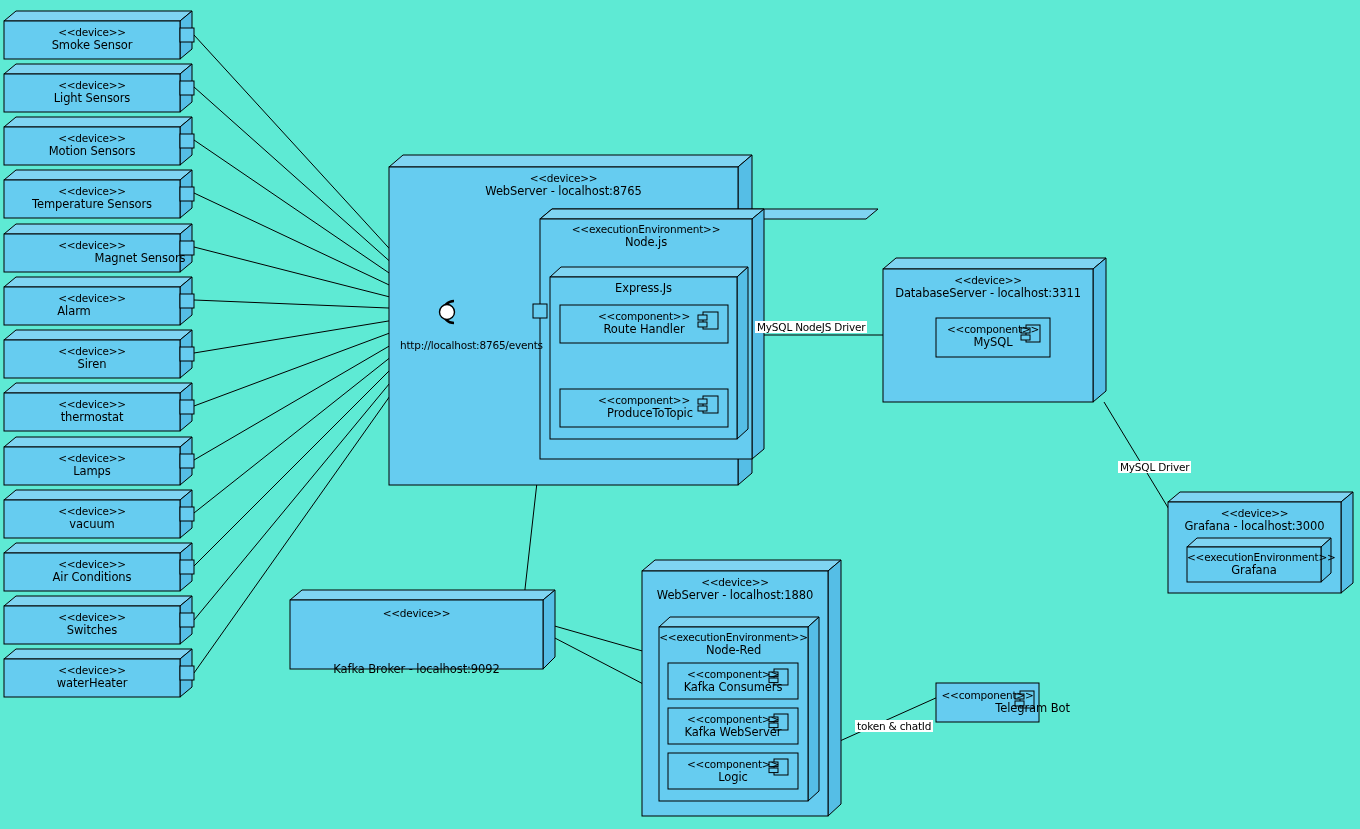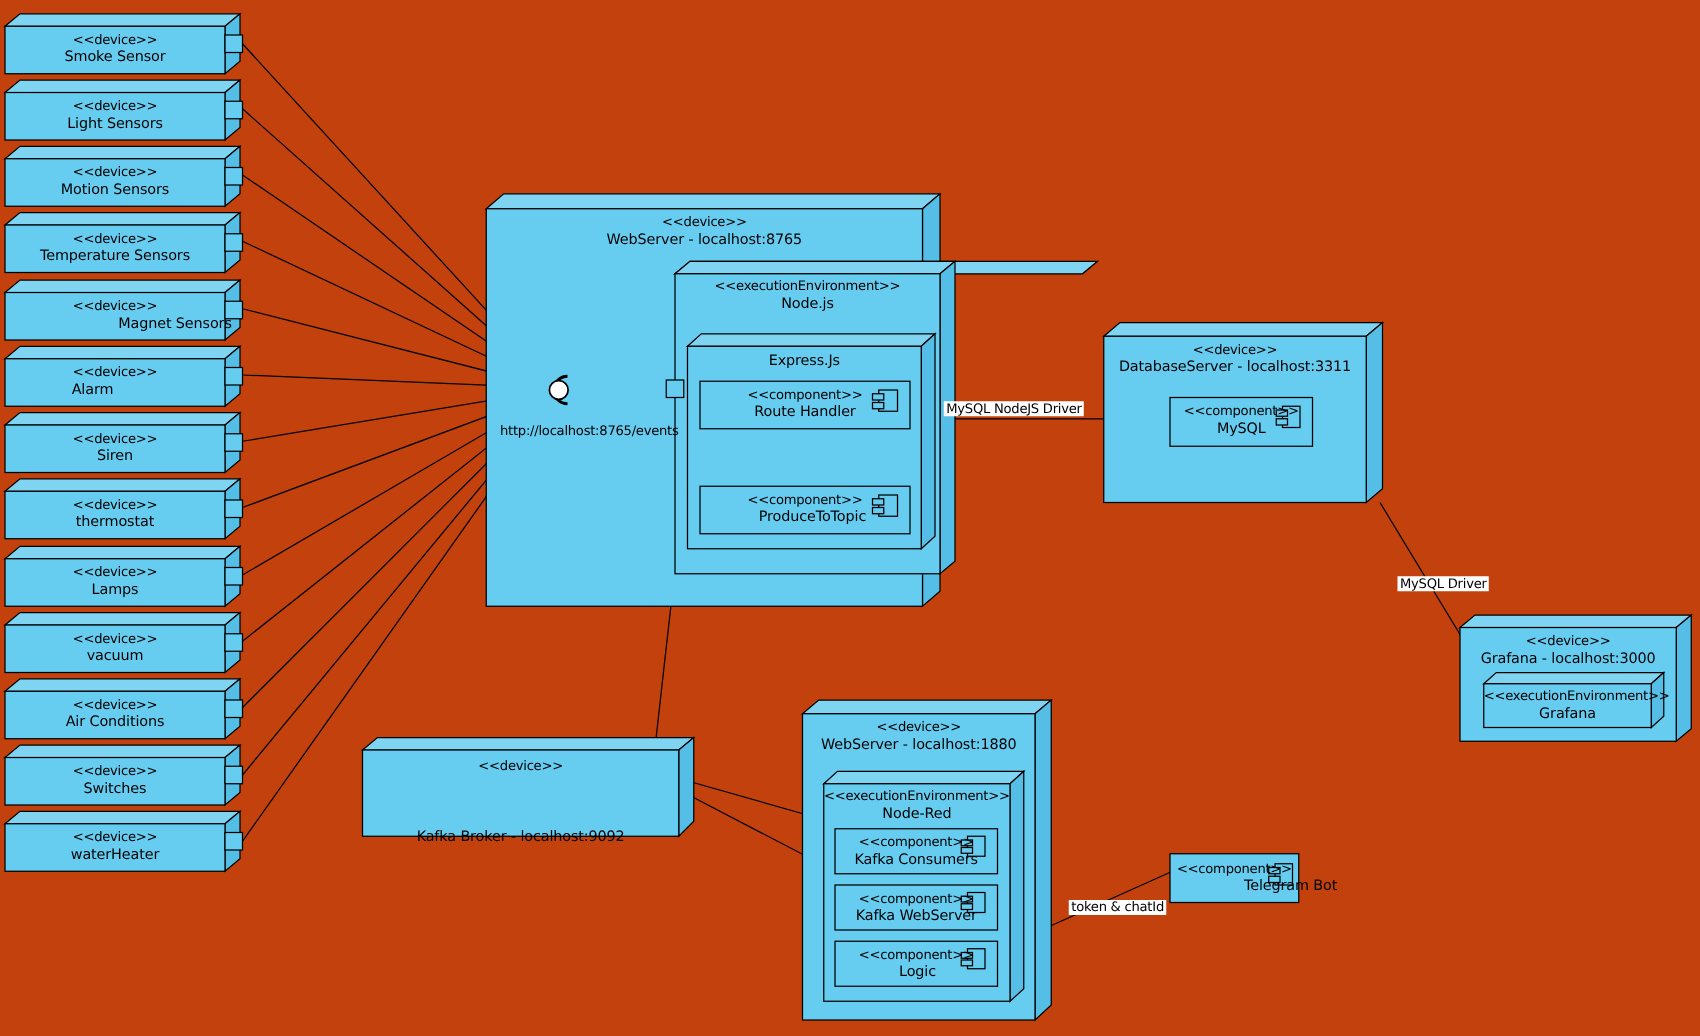--- a/index.html
+++ b/index.html
@@ -1,18 +1,18 @@
 <!DOCTYPE html>
 <html><head>
 <meta charset="utf-8">
 <title>UML Deployment Diagram</title>
 <style>
   html,body{margin:0;padding:0;background:#ffffff;}
   body{font-family:"DejaVu Sans","Liberation Sans",sans-serif;}
-  #canvas{position:relative;width:1360px;height:829px;background:#c2410c;overflow:hidden;}
+  #canvas{position:relative;width:1360px;height:829px;background:#5eead4;overflow:hidden;}
   #wires{position:absolute;left:0;top:0;width:1360px;height:829px;pointer-events:none;}
   .node{position:absolute;}
   .node svg{position:absolute;left:0;top:0;overflow:visible;}
   .lbl{position:absolute;text-align:center;color:#000;line-height:1.18;
        white-space:nowrap;pointer-events:none;}
   .stereo{font-size:10.5px;letter-spacing:-0.2px;}
   .nm{font-size:11.5px;letter-spacing:-0.1px;}
   .edge-lbl{position:absolute;font-size:10.5px;color:#000;white-space:nowrap;
             letter-spacing:-0.2px;background:#fff;padding:0 2px;}
   .edge-lbl.nobg{background:transparent;}
@@ -340,21 +340,21 @@
     <div class="lbl stereo" style="left:17px;top:73px;width:149px;">&lt;&lt;executionEnvironment&gt;&gt;</div>
     <div class="lbl nm" style="left:17px;top:86px;width:149px;">Node-Red</div>
 
     <div class="lbl stereo" style="left:26px;top:110px;width:130px;">&lt;&lt;component&gt;&gt;</div>
     <div class="lbl nm" style="left:26px;top:123px;width:130px;">Kafka Consumers</div>
 
     <div class="lbl stereo" style="left:26px;top:155px;width:130px;">&lt;&lt;component&gt;&gt;</div>
     <div class="lbl nm" style="left:26px;top:168px;width:130px;">Kafka WebServer</div>
 
     <div class="lbl stereo" style="left:26px;top:200px;width:130px;">&lt;&lt;component&gt;&gt;</div>
-    <div class="lbl nm" style="left:9px;top:213px;width:130px;padding-left:18px;">Logic</div>
+    <div class="lbl nm" style="left:26px;top:213px;width:130px;">Logic</div>
   </div>
 
   <div class="node" style="left:936px;top:683px;width:104px;height:40px;">
     <svg width="104" height="40">
       <rect x="0" y="0" width="103" height="39" fill="#66CCF0" stroke="#000"></rect>
       <g stroke="#000" fill="#66CCF0" stroke-width="1">
         <rect x="84" y="8" width="14" height="17"></rect>
         <rect x="79" y="11" width="9" height="5"></rect>
         <rect x="79" y="18" width="9" height="5"></rect>
       </g>

